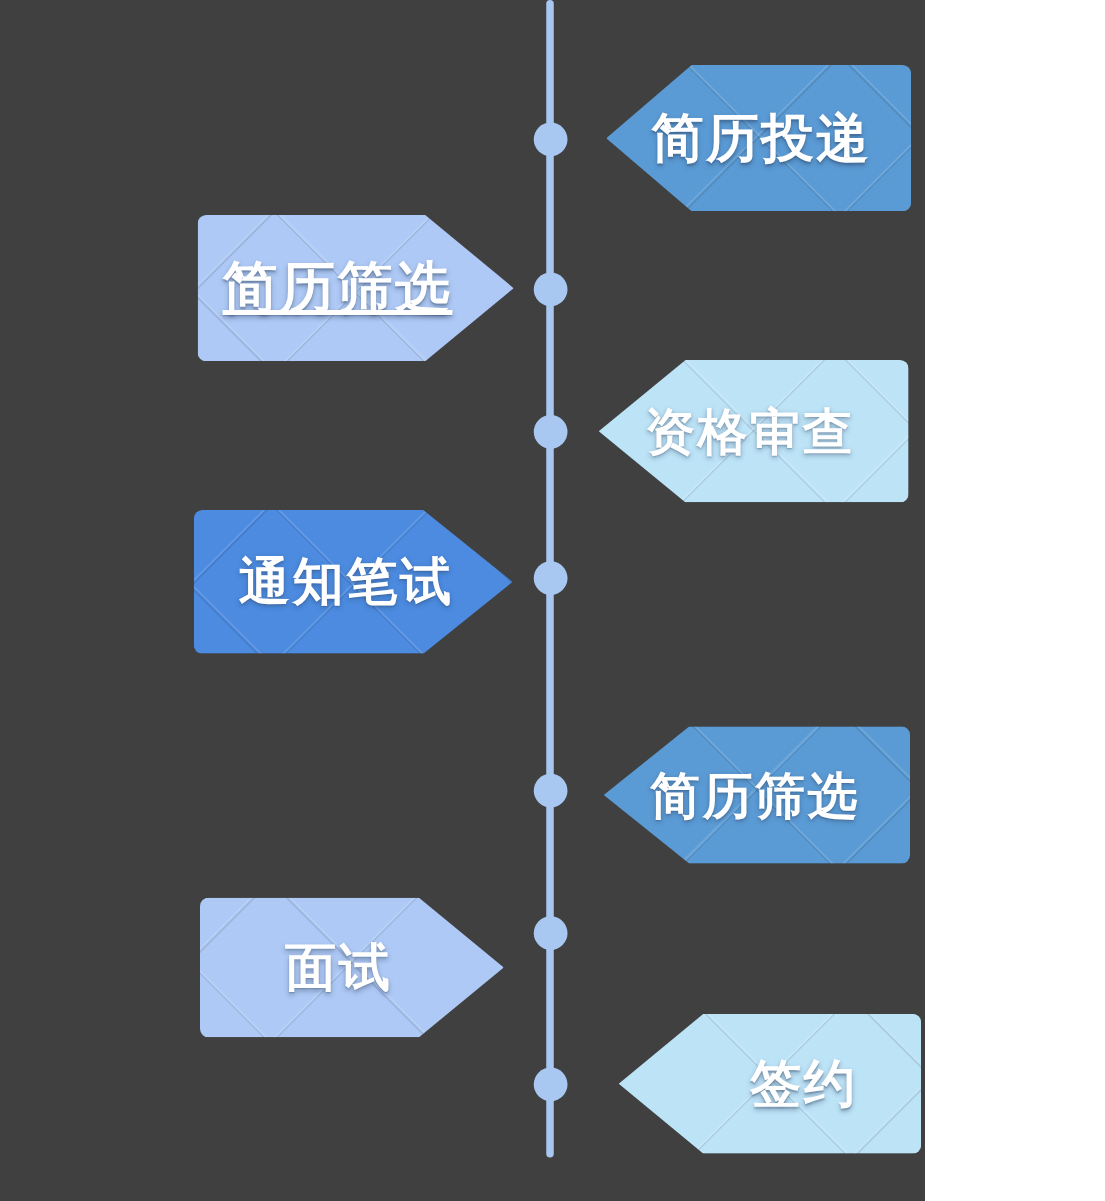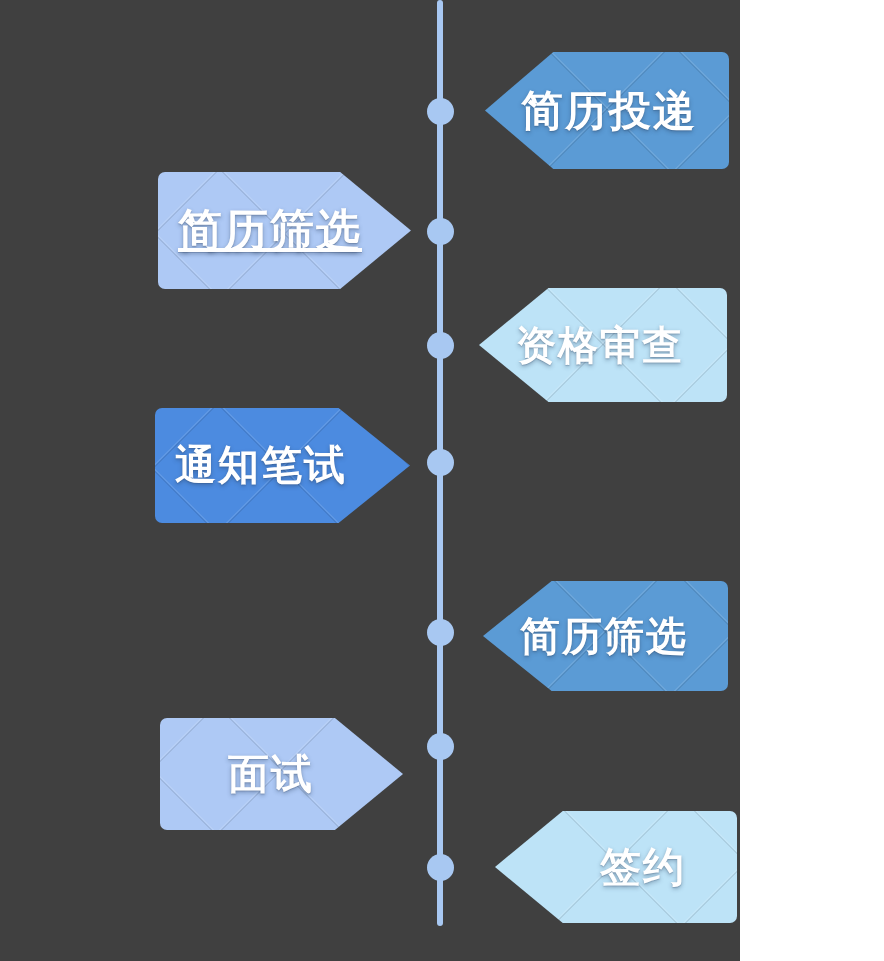--- a/index.html
+++ b/index.html
@@ -130,21 +130,21 @@
         </div>
         <div class="chev-label" style="font-size: 44px; color: rgb(255, 255, 255); text-decoration: underline;">简历筛选</div>
       </div>
       <div class="step point-left" style="left: 479px; top: 288px; width: 248px; height: 114px; padding-left: 37px; padding-right: 0px;">
         <div class="chev-body">
           <div class="chev-fill" style="background: rgb(189, 227, 247);"></div>
           <div class="chev-tex"></div>
         </div>
         <div class="chev-label" style="font-size: 40px; color: rgb(255, 255, 255); text-align: right;">资格审查</div>
       </div>
-      <div class="step point-right" style="left: 155px; top: 408px; width: 255px; height: 115px; padding-left: 20px; padding-right: 0px;">
+      <div class="step point-right" style="left: 155px; top: 408px; width: 255px; height: 115px; padding-left: 36px; padding-right: 0px;">
         <div class="chev-body">
           <div class="chev-fill" style="background: rgb(76, 139, 224);"></div>
           <div class="chev-tex"></div>
         </div>
         <div class="chev-label" style="font-size: 41px; color: rgb(255, 255, 255);">通知笔试</div>
       </div>
       <div class="step point-left" style="left: 483px; top: 581px; width: 245px; height: 110px; padding-left: 37px; padding-right: 0px;">
         <div class="chev-body">
           <div class="chev-fill" style="background: rgb(91, 155, 213);"></div>
           <div class="chev-tex"></div>

